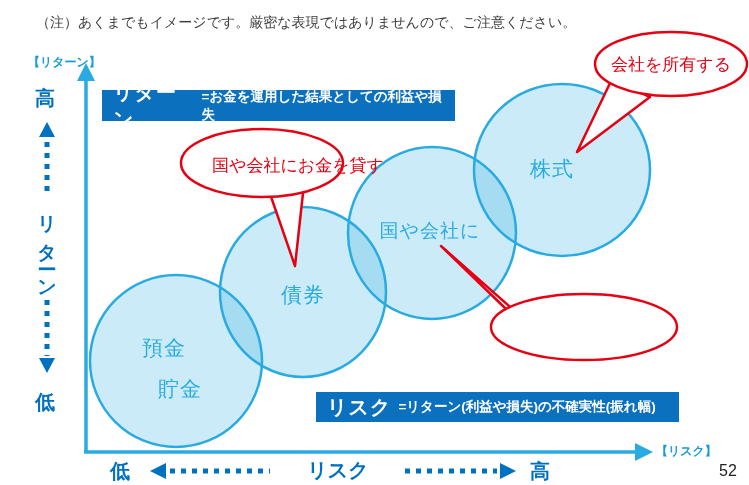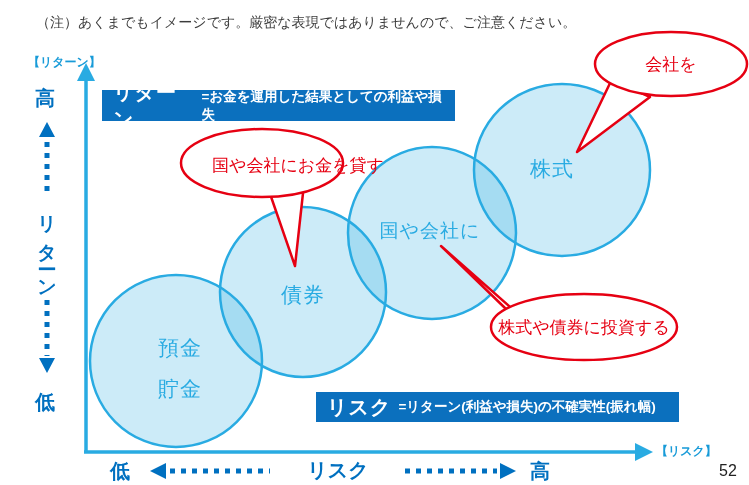--- a/index.html
+++ b/index.html
@@ -87,33 +87,30 @@
 
   <div class="defbox" style="left:102px;top:90px;width:353px;height:31px;">
     <span class="term">リターン</span>
     <span class="rest">=お金を運用した結果としての利益や損失</span>
   </div>
   <div class="defbox" style="left:316px;top:392px;width:363px;height:30px;">
     <span class="term">リスク</span>
     <span class="rest">=リターン(利益や損失)の不確実性(振れ幅)</span>
   </div>
 
-  <div class="lbl circle-label" style="left:180px;top:347px;">預金</div>
+  <div class="lbl circle-label" style="left:164px;top:347px;">預金</div>
   <div class="lbl circle-label" style="left:180px;top:388px;">貯金</div>
   <div class="lbl circle-label" style="left:303px;top:294px;">債券</div>
   <div class="lbl circle-label small" style="left:430px;top:230px;">国や会社に</div>
   <div class="lbl circle-label" style="left:552px;top:168px;">株式</div>
 
   <div class="callout" style="left:250px;top:165px;margin-left:48px;">
     <span class="cl-line">国や会社に</span>
     <span class="cl-line">お金を貸す</span>
   </div>
   <div class="callout" style="left:671px;top:64px;">
     <span class="cl-line">会社を</span>
-  </div>
-  <div class="callout" style="left:584px;top:327px;">
-    <span class="cl-line">株式や債券に</span>
-    <span class="cl-line">投資する</span>
+    <span class="cl-line">所有する</span>
   </div>
 
   <div class="lbl pagenum" style="left:728px;top:471px;text-align:right;">52</div>
 
 </div>
 
 </body></html>

